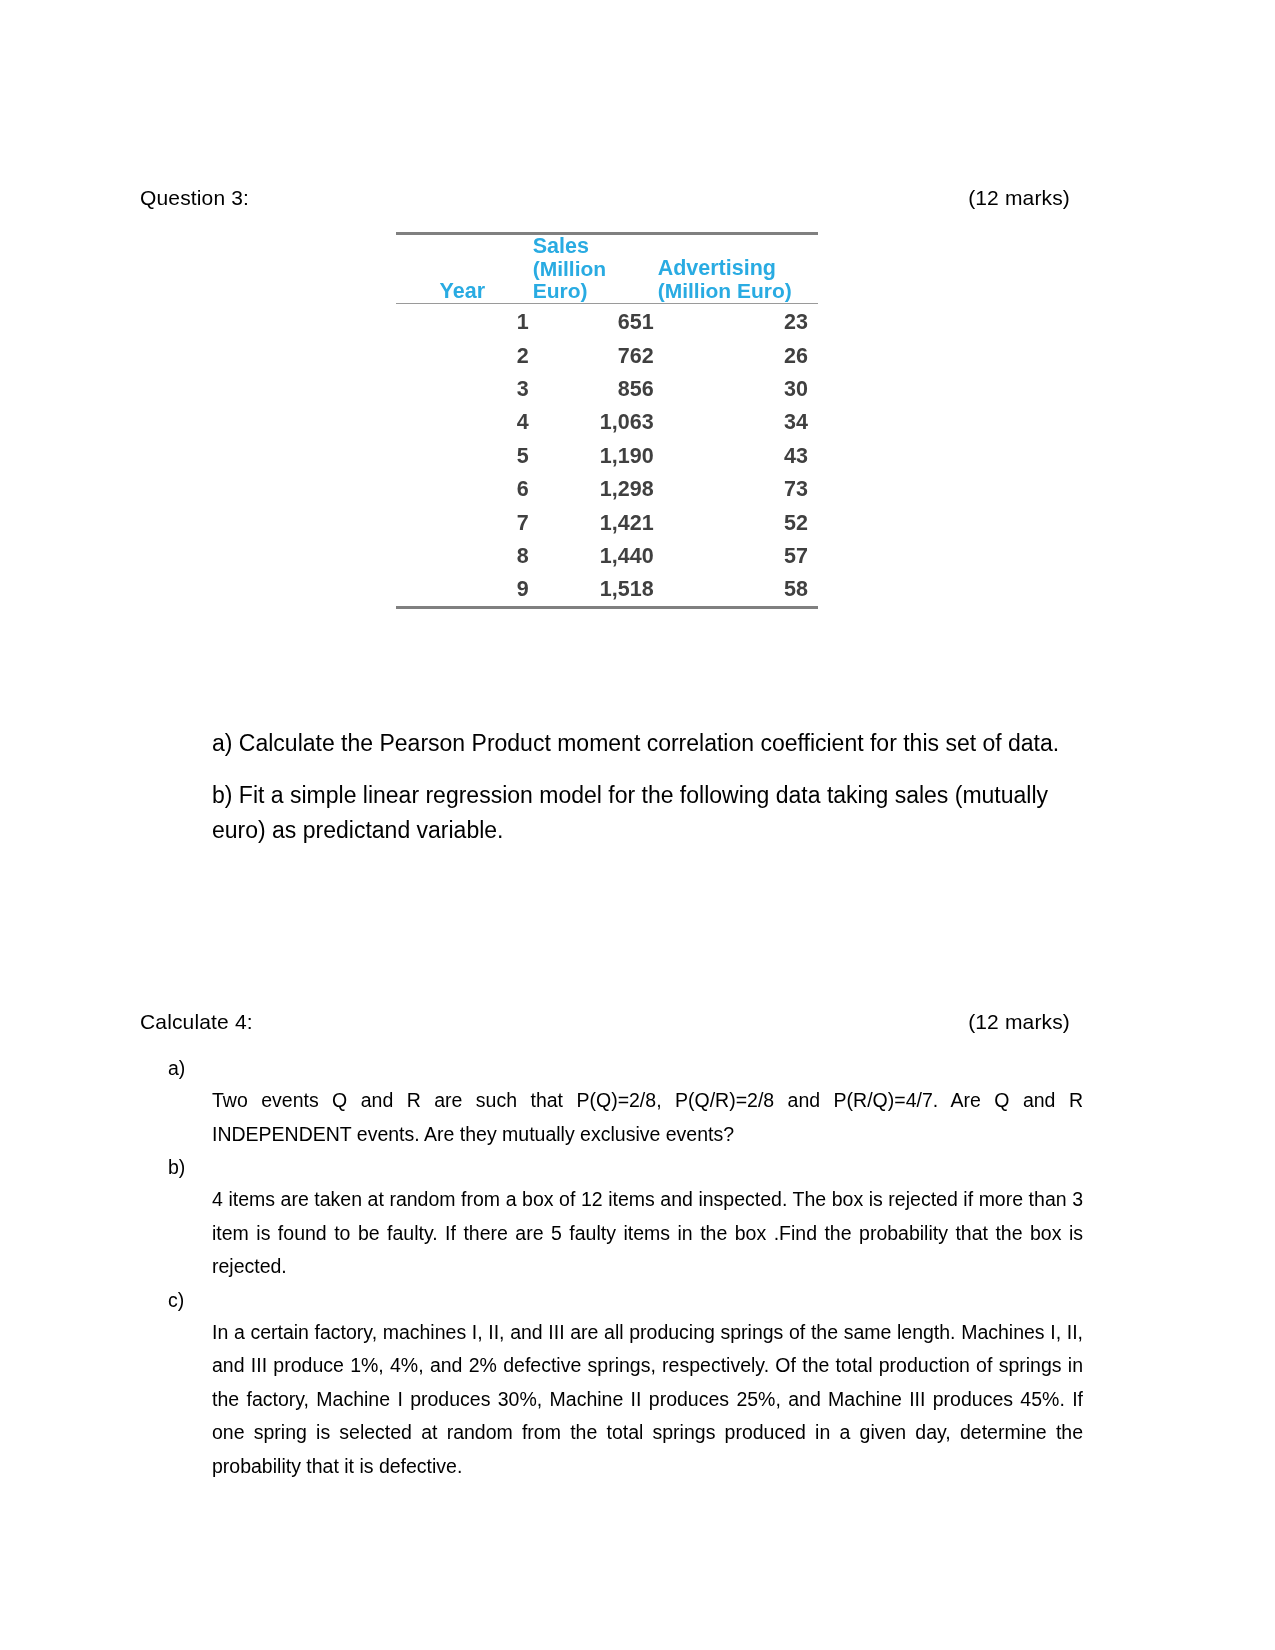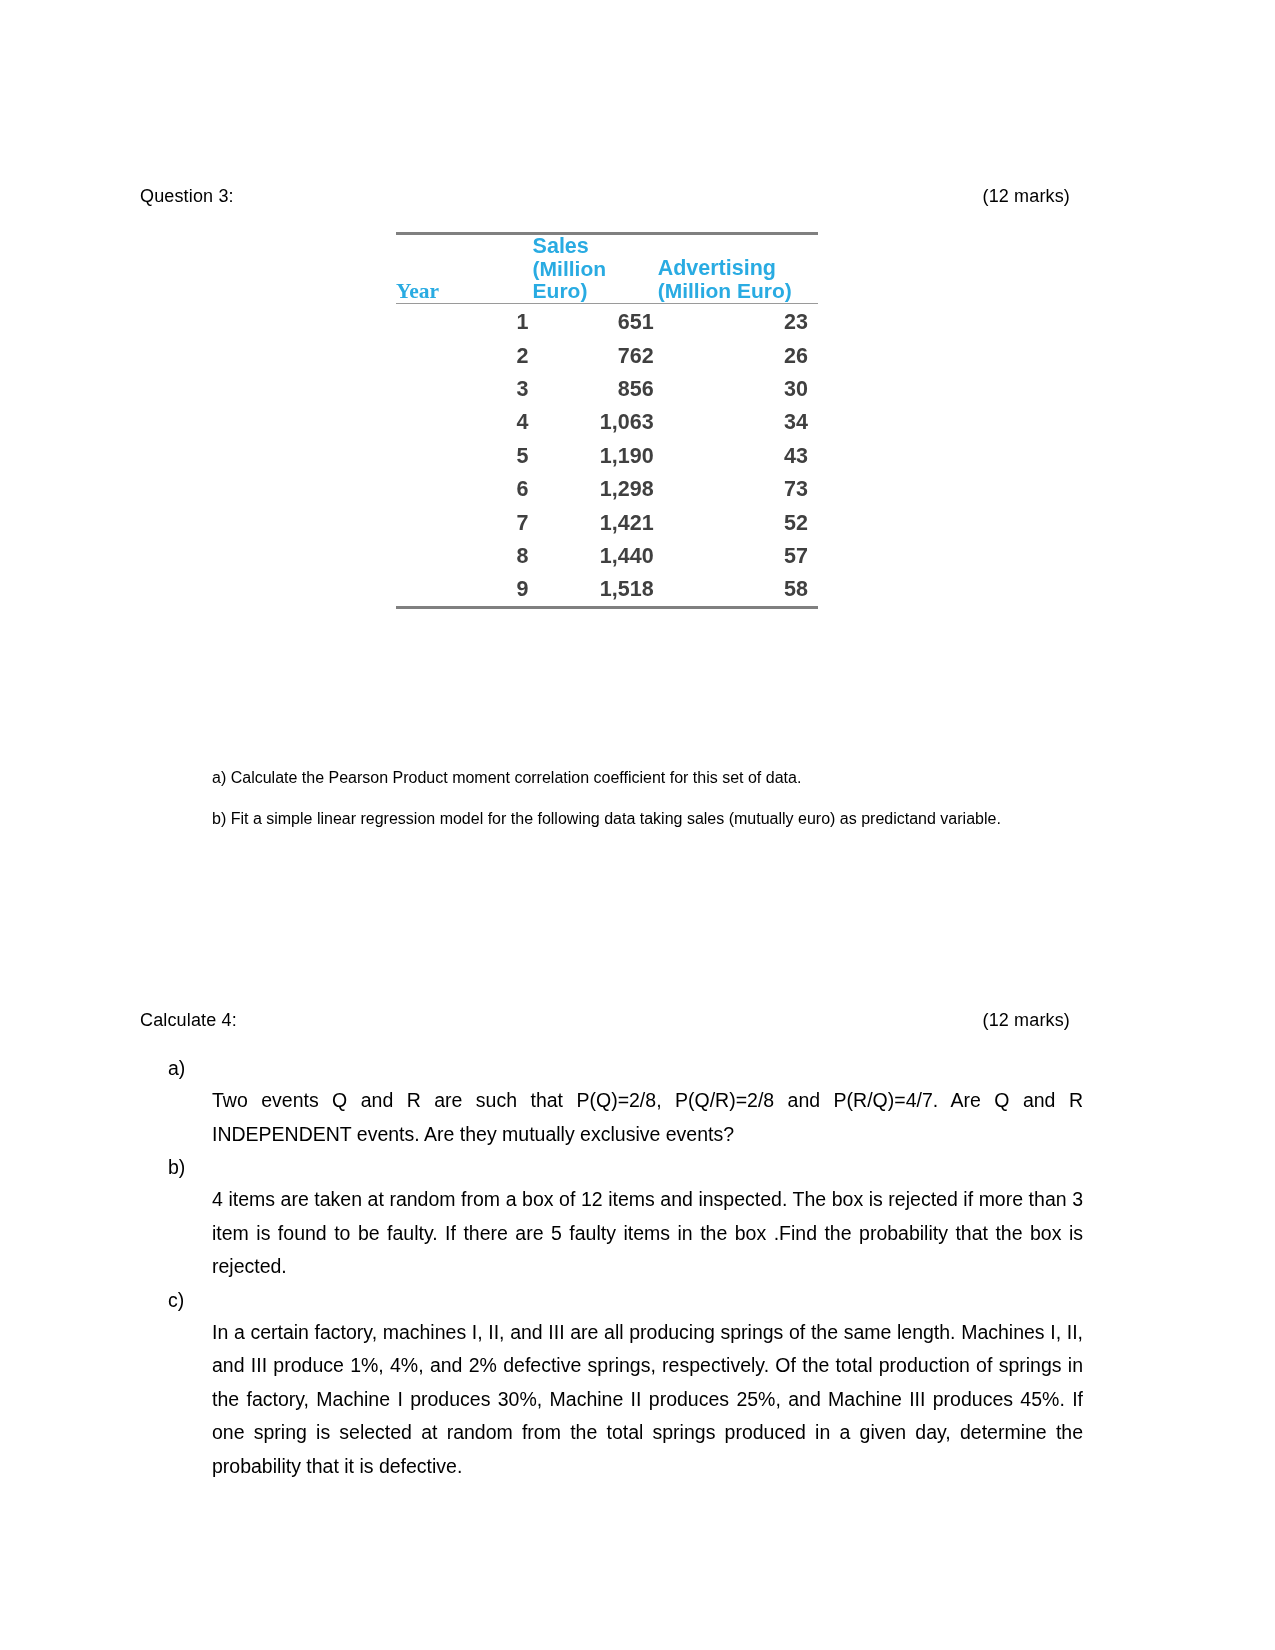--- a/index.html
+++ b/index.html
@@ -24,21 +24,21 @@
     height: 1650px;
     background: #ffffff;
   }
 
   
   .q-header {
     position: absolute;
     display: flex;
     justify-content: space-between;
     align-items: baseline;
-    font-size: 18px;
+    font-size: 21px;
     letter-spacing: 0.15px;
   }
   .q-header .q-title { white-space: nowrap; }
   .q-header .q-marks { white-space: nowrap; margin-left: 36px; }
 
   #q3-header { left: 140px; top: 186px; width: 930px; }
   #q4-header { left: 140px; top: 1010px; width: 930px; }
 
   
   .table-wrap {
@@ -56,25 +56,24 @@
     border-top: 3.5px solid #808080;
   }
   table.data-table th {
     color: #29abe2;
     font-weight: bold;
     vertical-align: bottom;
     padding: 0;
     line-height: 1.06;
   }
   table.data-table th.th-year {
-    text-align: left;
+    text-align: center;
     width: 140px;
     padding-right: 4px;
     padding-bottom: 1px;
-    font-family: Liberation Serif, serif;
   }
   table.data-table th.th-sales {
     text-align: left;
     width: 125px;
     padding-right: 4px;
     padding-bottom: 1px;
   }
   table.data-table th.th-adv {
     text-align: left;
     width: 153px;
@@ -102,23 +101,22 @@
   table.data-table td.c-year { padding-right: 4px; }
   table.data-table td.c-sales { padding-right: 4px; }
   table.data-table td.c-adv { padding-right: 10px; }
 
   
   .q3-parts {
     position: absolute;
     left: 212px;
     top: 726px;
     width: 875px;
-    font-size: 16px;
+    font-size: 23px;
     line-height: 1.55;
-    margin-top: 40px;
   }
   .q3-parts p {
     margin: 0 0 16px 0;
   }
   .q3-parts p:last-child { margin-bottom: 0; }
 
   
   .q4-list {
     position: absolute;
     left: 168px;

